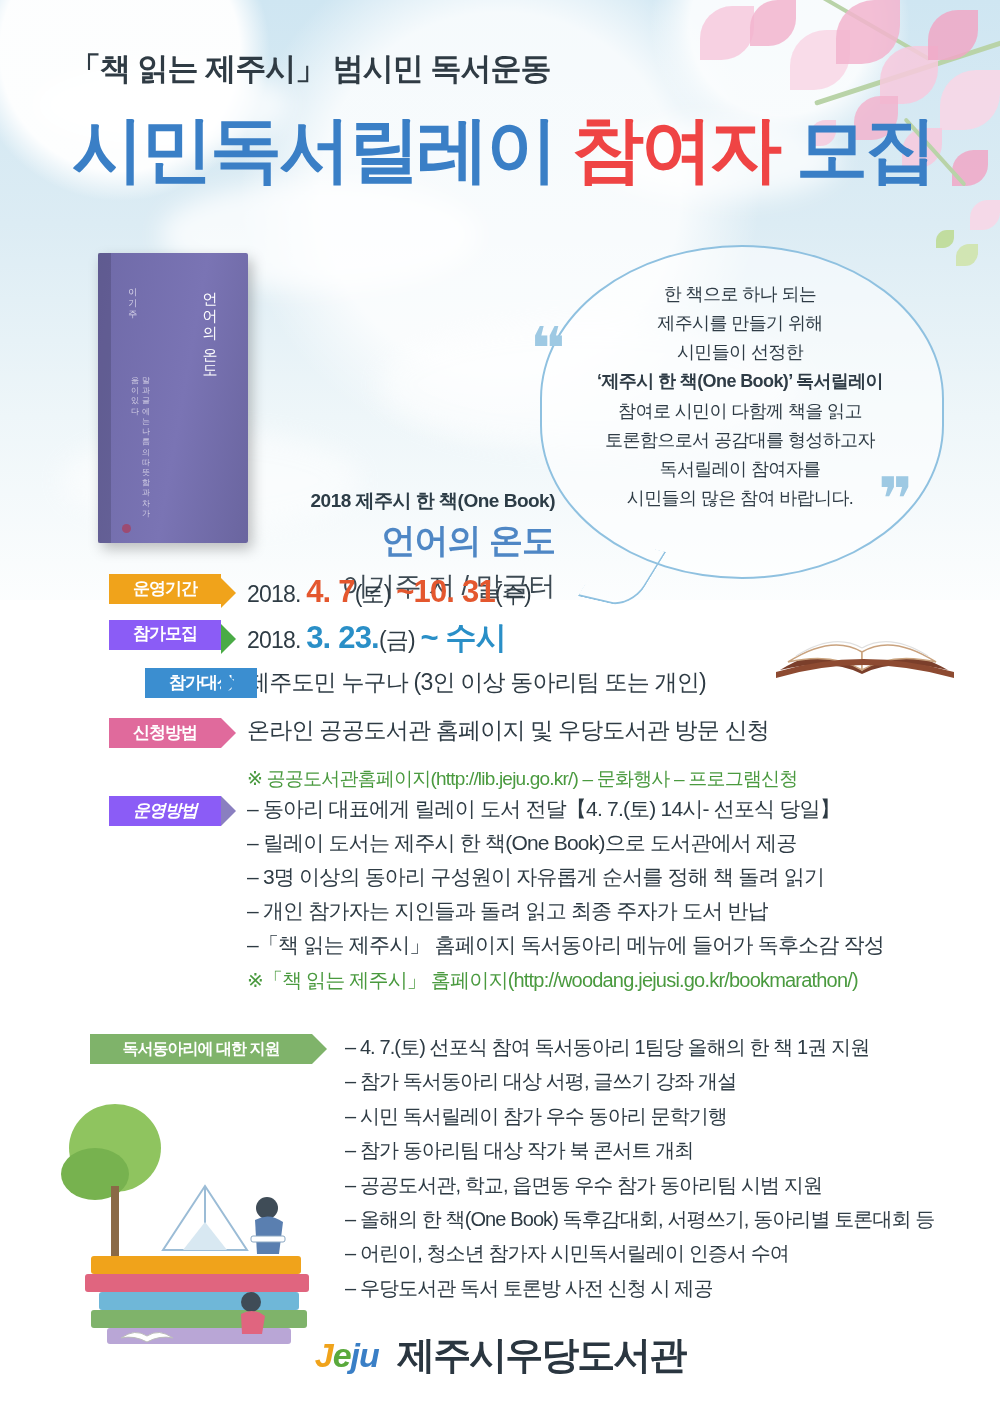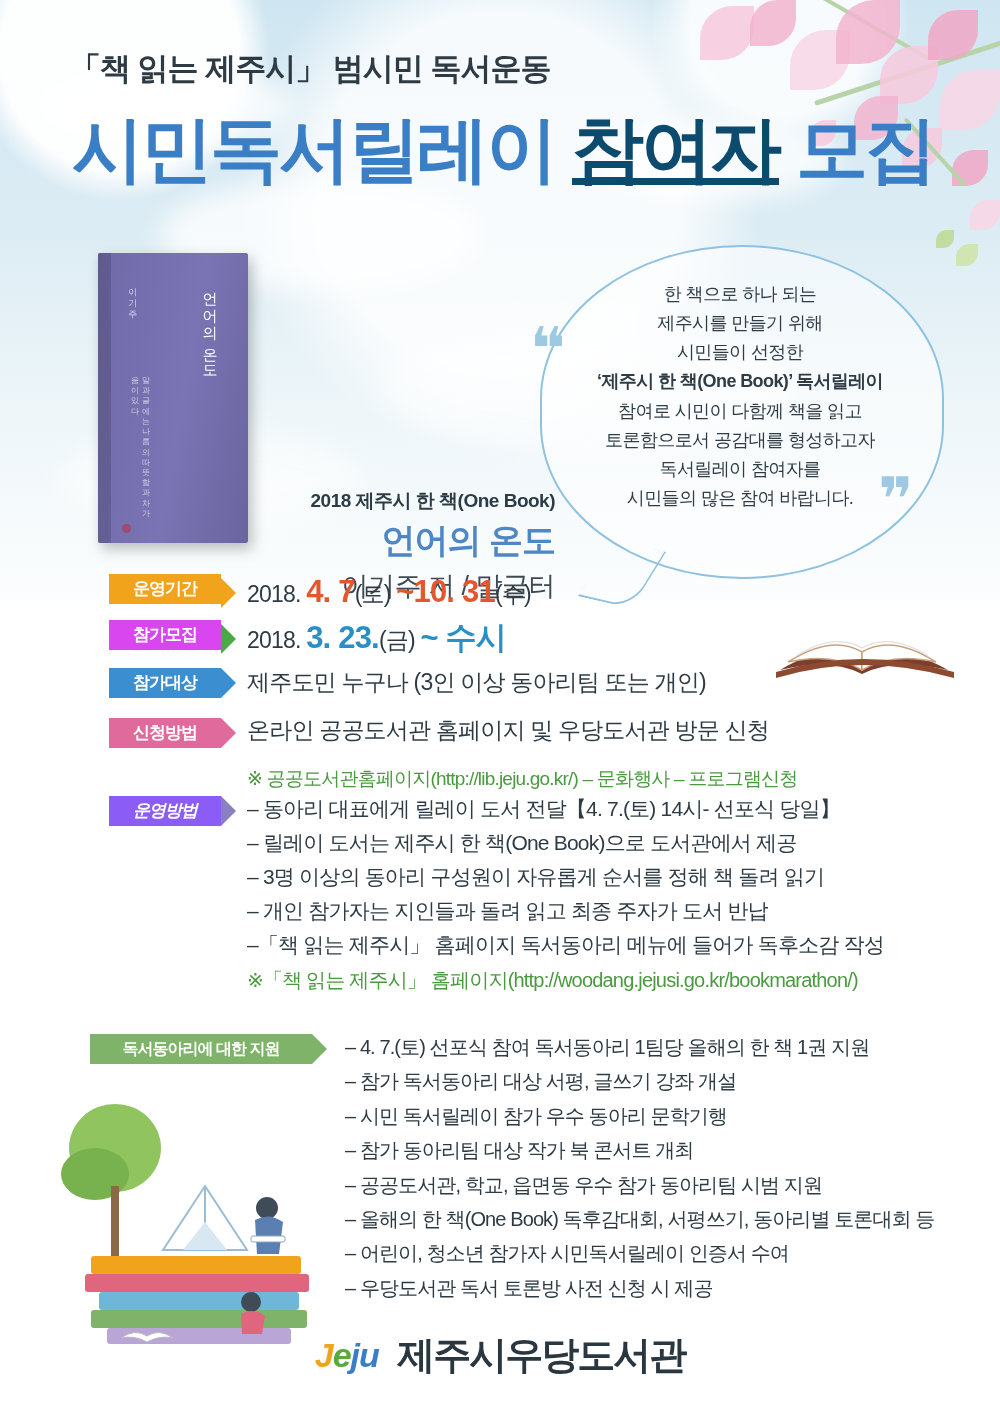--- a/index.html
+++ b/index.html
@@ -33,21 +33,21 @@
   .kicker{
     position:absolute;left:70px;top:48px;
     font-size:31px;font-weight:bold;color:#2f3b44;letter-spacing:-1px;
   }
   .title{
     position:absolute;left:72px;top:110px;width:880px;
     font-size:72px;font-weight:bold;letter-spacing:-3px;line-height:1.1;
     white-space:nowrap;
   }
   .title .t1{color:#3a7fc6;}
-  .title .t2{color:#0c4a6e;text-decoration:underline;}
+  .title .t2{color:#ef4444;}
   .title .t3{color:#3a7fc6;}
   
   .bookwrap{position:absolute;left:98px;top:253px;width:150px;height:290px;z-index:3;}
   .book{
     width:150px;height:290px;
     background:linear-gradient(100deg,#6f6aa8 0%,#7a74b4 55%,#6a659f 100%);
     box-shadow:4px 6px 14px rgba(0,0,0,.25);
     position:relative;border-radius:2px;
   }
   .book .spine{position:absolute;left:0;top:0;width:13px;height:100%;background:rgba(0,0,0,.14);}
@@ -214,31 +214,31 @@
       <span class="tag" style="background:#f0a31b;">운영기간</span>
       <span style="position:absolute;left:112px;top:4px;width:0;height:0;border-top:15px solid transparent;border-bottom:15px solid transparent;border-left:15px solid #f0a31b;"></span>
     </div>
     <div class="body-txt" style="padding-top:0;">
       <span>2018. </span><span class="big-num" style="color:#e4572e;">4. 7</span><span>(토) </span><span class="big-num" style="color:#e4572e;">~10. 31</span><span>(수)</span>
     </div>
   </div>
 
   <div class="row" style="height:44px;">
     <div class="tagwrap" style="top:4px;">
-      <span class="tag" style="background:#d946ef;">참가모집</span>
+      <span class="tag" style="background:#8b5cf6;font-family:Liberation Mono, monospace;">참가모집</span>
       <span style="position:absolute;left:112px;top:4px;width:0;height:0;border-top:15px solid transparent;border-bottom:15px solid transparent;border-left:15px solid #4aab46;"></span>
     </div>
     <div class="body-txt">
       <span>2018. </span><span class="big-num" style="color:#2a8fc7;">3. 23.</span><span>(금) </span><span class="big-num" style="color:#2a8fc7;">~ 수시</span>
     </div>
   </div>
 
   <div class="row" style="height:46px;">
     <div class="tagwrap" style="top:6px;">
-      <span class="tag" style="background:#3b8ed0;">참가대상</span>
+      <span class="tag" style="background:#3b8ed0;margin-left:36px;">참가대상</span>
       <span style="position:absolute;left:112px;top:0px;width:0;height:0;border-top:15px solid transparent;border-bottom:15px solid transparent;border-left:15px solid #3b8ed0;"></span>
     </div>
     <div class="body-txt" style="padding-top:4px;">제주도민 누구나 (3인 이상 동아리팀 또는 개인)</div>
   </div>
 
   <div class="row" style="height:78px;">
     <div class="tagwrap" style="top:8px;">
       <span class="tag" style="background:#e06a9c;">신청방법</span>
       <span style="position:absolute;left:112px;top:0px;width:0;height:0;border-top:15px solid transparent;border-bottom:15px solid transparent;border-left:15px solid #e06a9c;"></span>
     </div>

